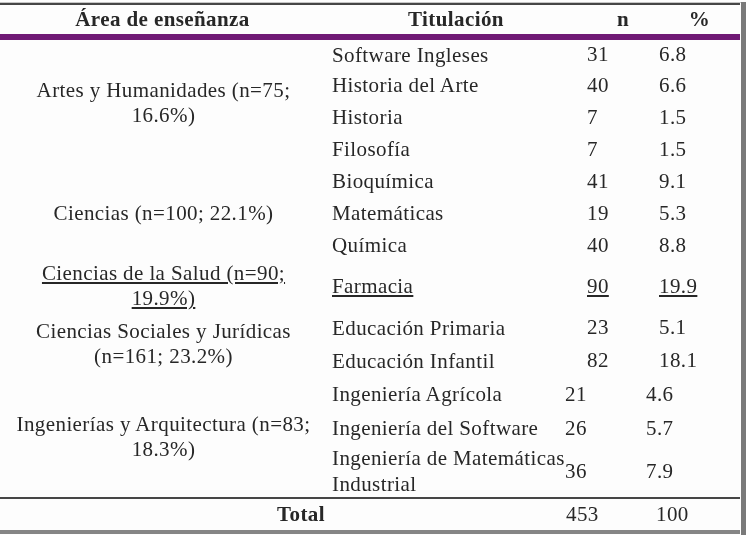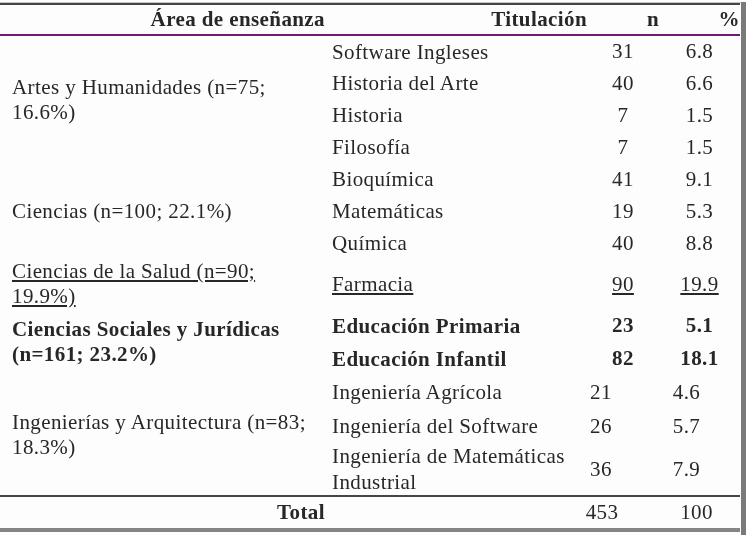--- a/index.html
+++ b/index.html
@@ -37,40 +37,41 @@
   col.c4 { width: 81px; }
   th, td {
     padding: 0;
     font-size: 21px;
     letter-spacing: 0.4px;
     vertical-align: middle;
   }
   thead th {
     height: 29px;
     font-weight: bold;
-    text-align: right;
-    border-bottom: 2px solid #701a75;
+    text-align: center;
+    border-bottom: 6px solid #701a75;
   }
   .h32 { height: 32px; }
   .h49 { height: 49px; text-decoration: underline; }
-  .h33 { height: 33px; font-weight: bold; }
+  .h33 { height: 33px; }
   .h34 { height: 34px; }
   .h52 { height: 52px; }
   .area {
     padding-left: 12px;
     padding-right: 10px;
     line-height: 25px;
+    text-align: center;
   }
   .ln { display: block; white-space: nowrap; }
   .tit {
     padding-left: 7px;
     white-space: nowrap;
     line-height: 26px;
   }
-  .num { text-align: center; margin-top: 44px; }
+  .num { text-align: left; margin-top: 44px; }
   .sh-n  { display: inline-block; transform: translateX(-22px); }
   .sh-p  { display: inline-block; transform: translateX(-13px); }
   .sh-tn { display: inline-block; transform: translateX(-21px); }
   .sh-tp { display: inline-block; transform: translateX(-3px); }
   .total-row td {
     height: 31px;
     border-top: 2px solid #464646;
     border-bottom: 4px solid #858585;
   }
   .total-label {

